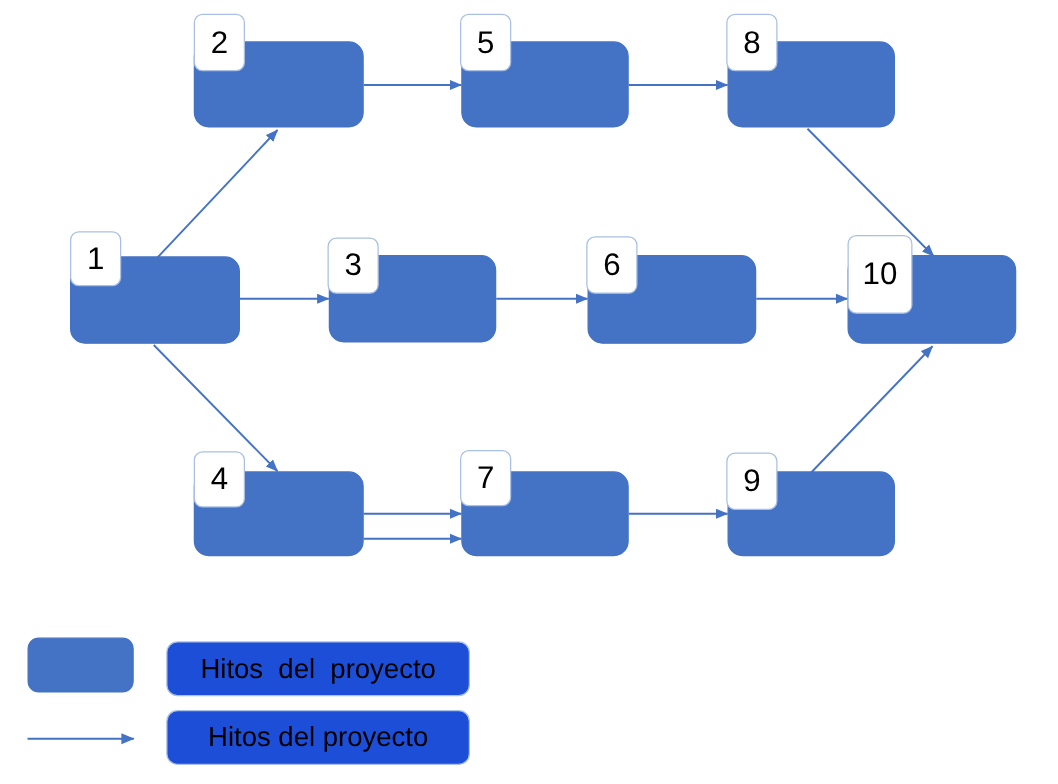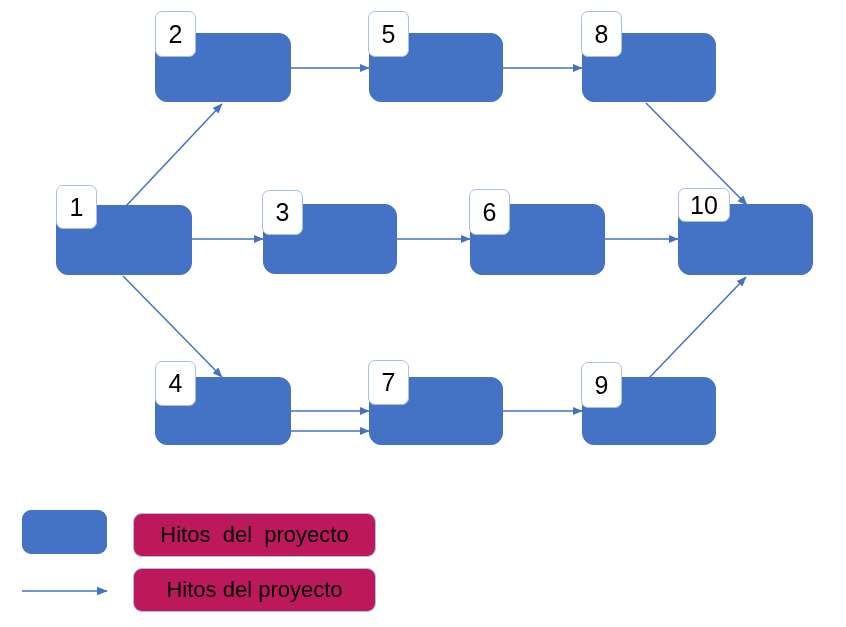--- a/index.html
+++ b/index.html
@@ -56,21 +56,21 @@
   }
   .legend-swatch {
     position: absolute;
     background: #4472C4;
     border: 1px solid #4472C4;
     border-radius: 9px;
     box-sizing: border-box;
   }
   .legend-label {
     position: absolute;
-    background: #be185d;
+    background: #1d4ed8;
     border: 1px solid #A9C0E4;
     border-radius: 9px;
     box-sizing: border-box;
     display: flex;
     align-items: center;
     justify-content: center;
     color: #000000;
     font-size: 22px;
     white-space: pre;
     font-family: "Liberation Sans", sans-serif;
@@ -136,21 +136,21 @@
         <div class="node-body"></div>
       </div>
       <div class="node-badge" style="left: 581px; top: 11px; width: 41px; height: 46px;">8</div>
       <div class="node" style="left: 582px; top: 377px; width: 134px; height: 68px;">
         <div class="node-body"></div>
       </div>
       <div class="node-badge" style="left: 581px; top: 362px; width: 41px; height: 46px;">9</div>
       <div class="node" style="left: 678px; top: 204px; width: 135px; height: 71px;">
         <div class="node-body"></div>
       </div>
-      <div class="node-badge" style="left: 678px; top: 188px; width: 52px; height: 34px;">10</div>
+      <div class="node-badge" style="left: 678px; top: 188px; width: 52px; height: 63px;">10</div>
     </div>
 
   <div class="legend-swatch" id="legend-swatch" style="left: 22px; top: 510px; width: 85px; height: 44px;"></div>
 
   <div class="legend-label" id="legend-milestone-label" style="left: 133px; top: 513px; width: 243px; height: 44px;">Hitos  del  proyecto</div>
 
   <svg id="legend-arrow-svg" style="position:absolute;left:0;top:0;width:846px;height:627px;pointer-events:none;" viewBox="0 0 846 627" xmlns="http://www.w3.org/2000/svg">
     <line id="legend-arrow-line" stroke="#4472C4" stroke-width="1.6" marker-end="url(#arrowhead)" x1="22" y1="591" x2="107" y2="591"></line>
   </svg>
 

